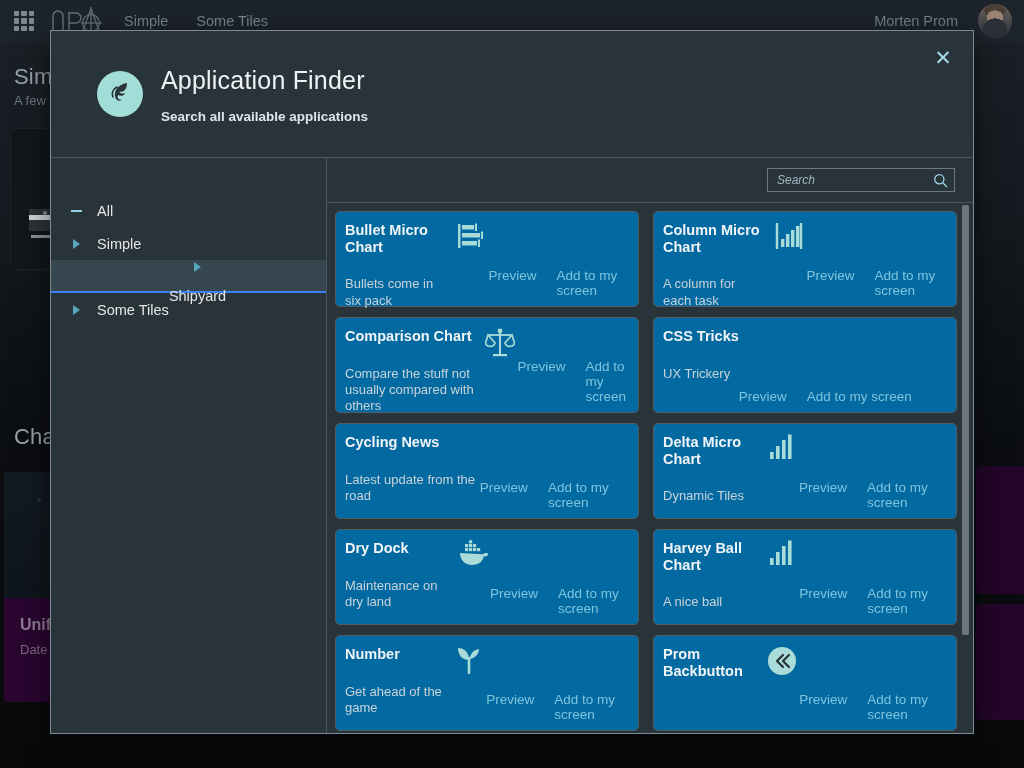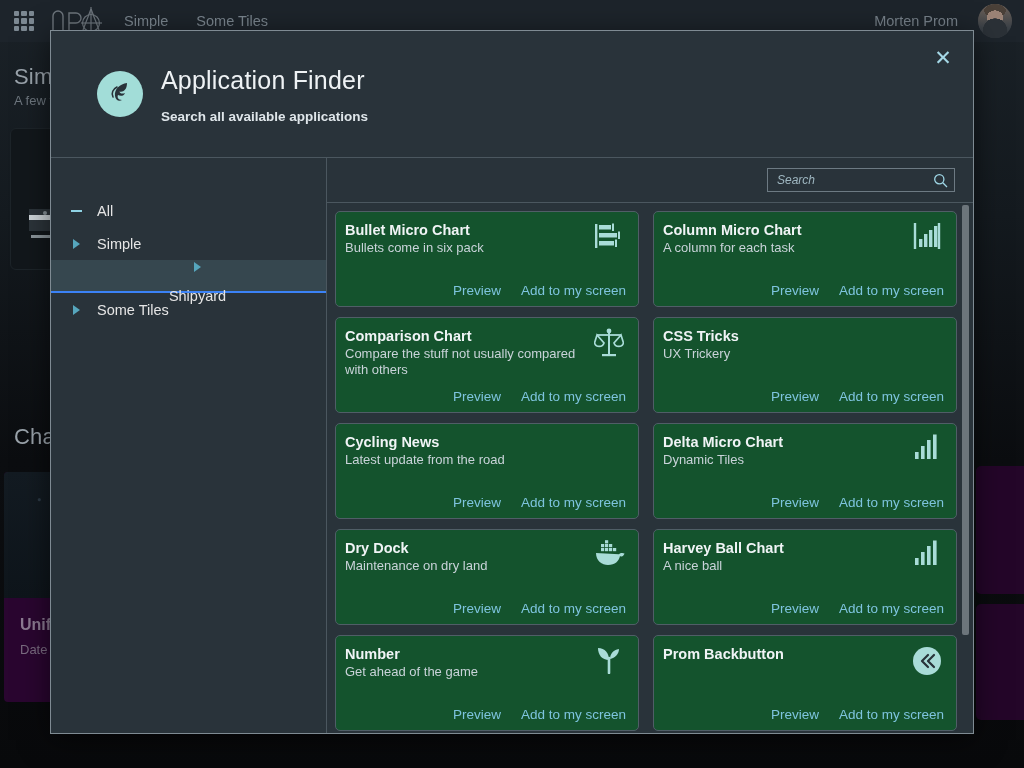--- a/index.html
+++ b/index.html
@@ -307,42 +307,42 @@
     inset: 0;
     padding: 8px 16px 0 8px;
     display: grid;
     grid-template-columns: 1fr 1fr;
     gap: 10px 14px;
     align-content: start;
     overflow: hidden;
   }
 
   .card {
-    background: #14532d;
+    background: #0369a1;
     border: 1px solid #505e67;
     border-radius: 5px;
     height: 96px;
     padding: 10px 12px 8px 9px;
     display: flex;
-    flex-direction: column;
+    flex-direction: row;
     position: relative;
     cursor: pointer;
   }
   .card-top { display: flex; align-items: flex-start; gap: 8px; }
   .card-texts { flex: 1 1 auto; min-width: 0; }
   .card-title {
     color: #f0f4f6;
     font-size: 14.5px;
     font-weight: 700;
     line-height: 1.15;
   }
   .card-desc {
     color: #c9d3d9;
     font-size: 13px;
-    margin-top: 1px;
+    margin-top: 21px;
     line-height: 1.25;
   }
   .card-icon {
     flex: 0 0 auto;
     width: 34px; height: 34px;
     display: flex; align-items: flex-start; justify-content: center;
     color: #a9dcd8;
   }
   .card-actions {
     margin-top: auto;

